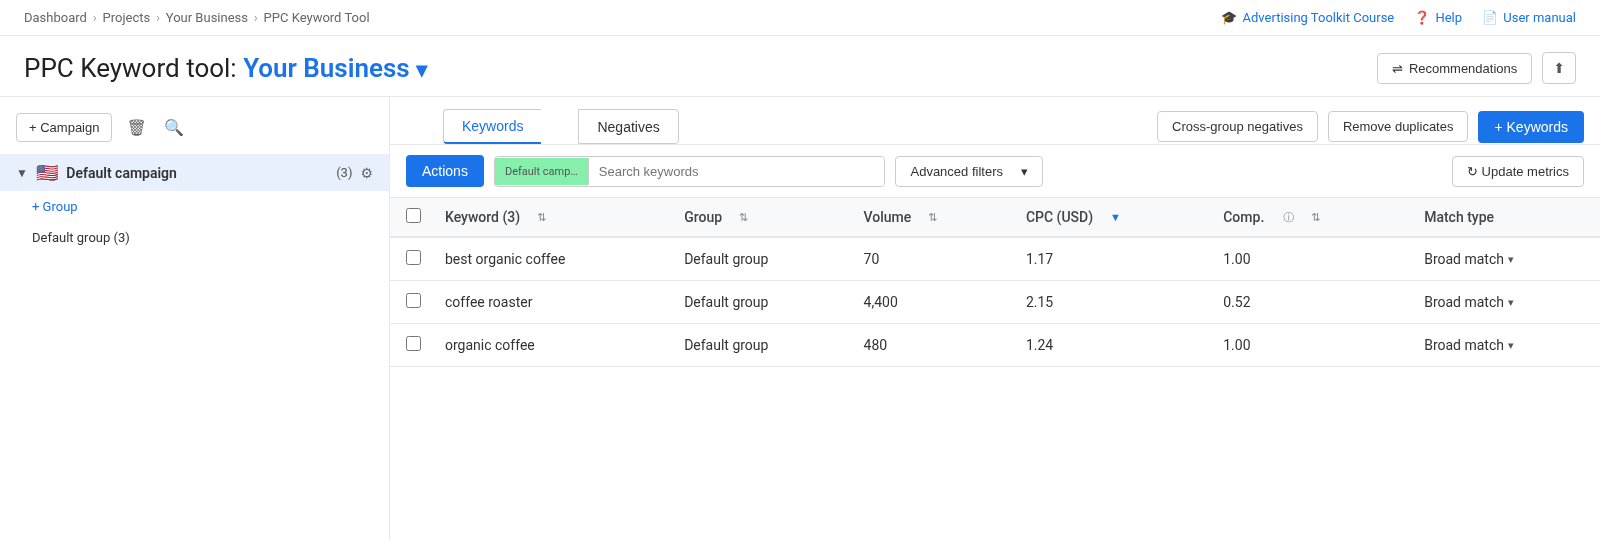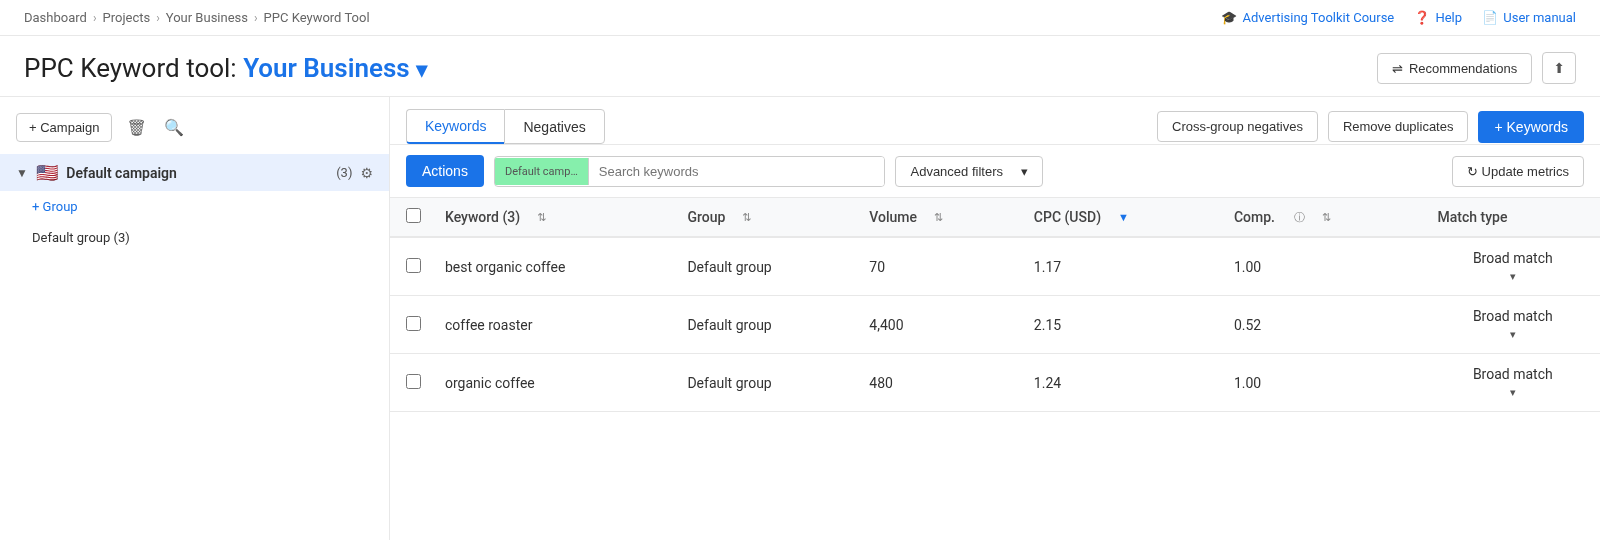--- a/index.html
+++ b/index.html
@@ -167,20 +167,21 @@
       display: flex;
       gap: 0;
     }
     .tab-btn {
       padding: 8px 18px;
       border: 1px solid #ccc;
       background: #fff;
       cursor: pointer;
       font-size: 14px;
       color: #333;
+      margin-left: 37px;
     }
     .tab-btn:first-child { border-radius: 4px 0 0 4px; border-right: none; }
     .tab-btn:last-child { border-radius: 0 4px 4px 0; }
     .tab-btn.active {
       background: #fff;
       border-bottom: 2px solid #1a73e8;
       color: #1a73e8;
       font-weight: 500;
       z-index: 1;
     }
@@ -323,21 +324,20 @@
     }
     .sort-icon { color: #888; font-size: 11px; }
     .sort-icon-down { color: #1a73e8; }
 
     .match-type-cell {
       display: flex;
       align-items: center;
       gap: 4px;
       cursor: pointer;
       color: #333;
-      flex-direction: column;
     }
     .match-chevron { color: #555; font-size: 11px; }
 
     .info-icon { color: #888; font-size: 11px; margin-left: 2px; }
 
     
     input[type="checkbox"] {
       width: 15px;
       height: 15px;
       cursor: pointer;

